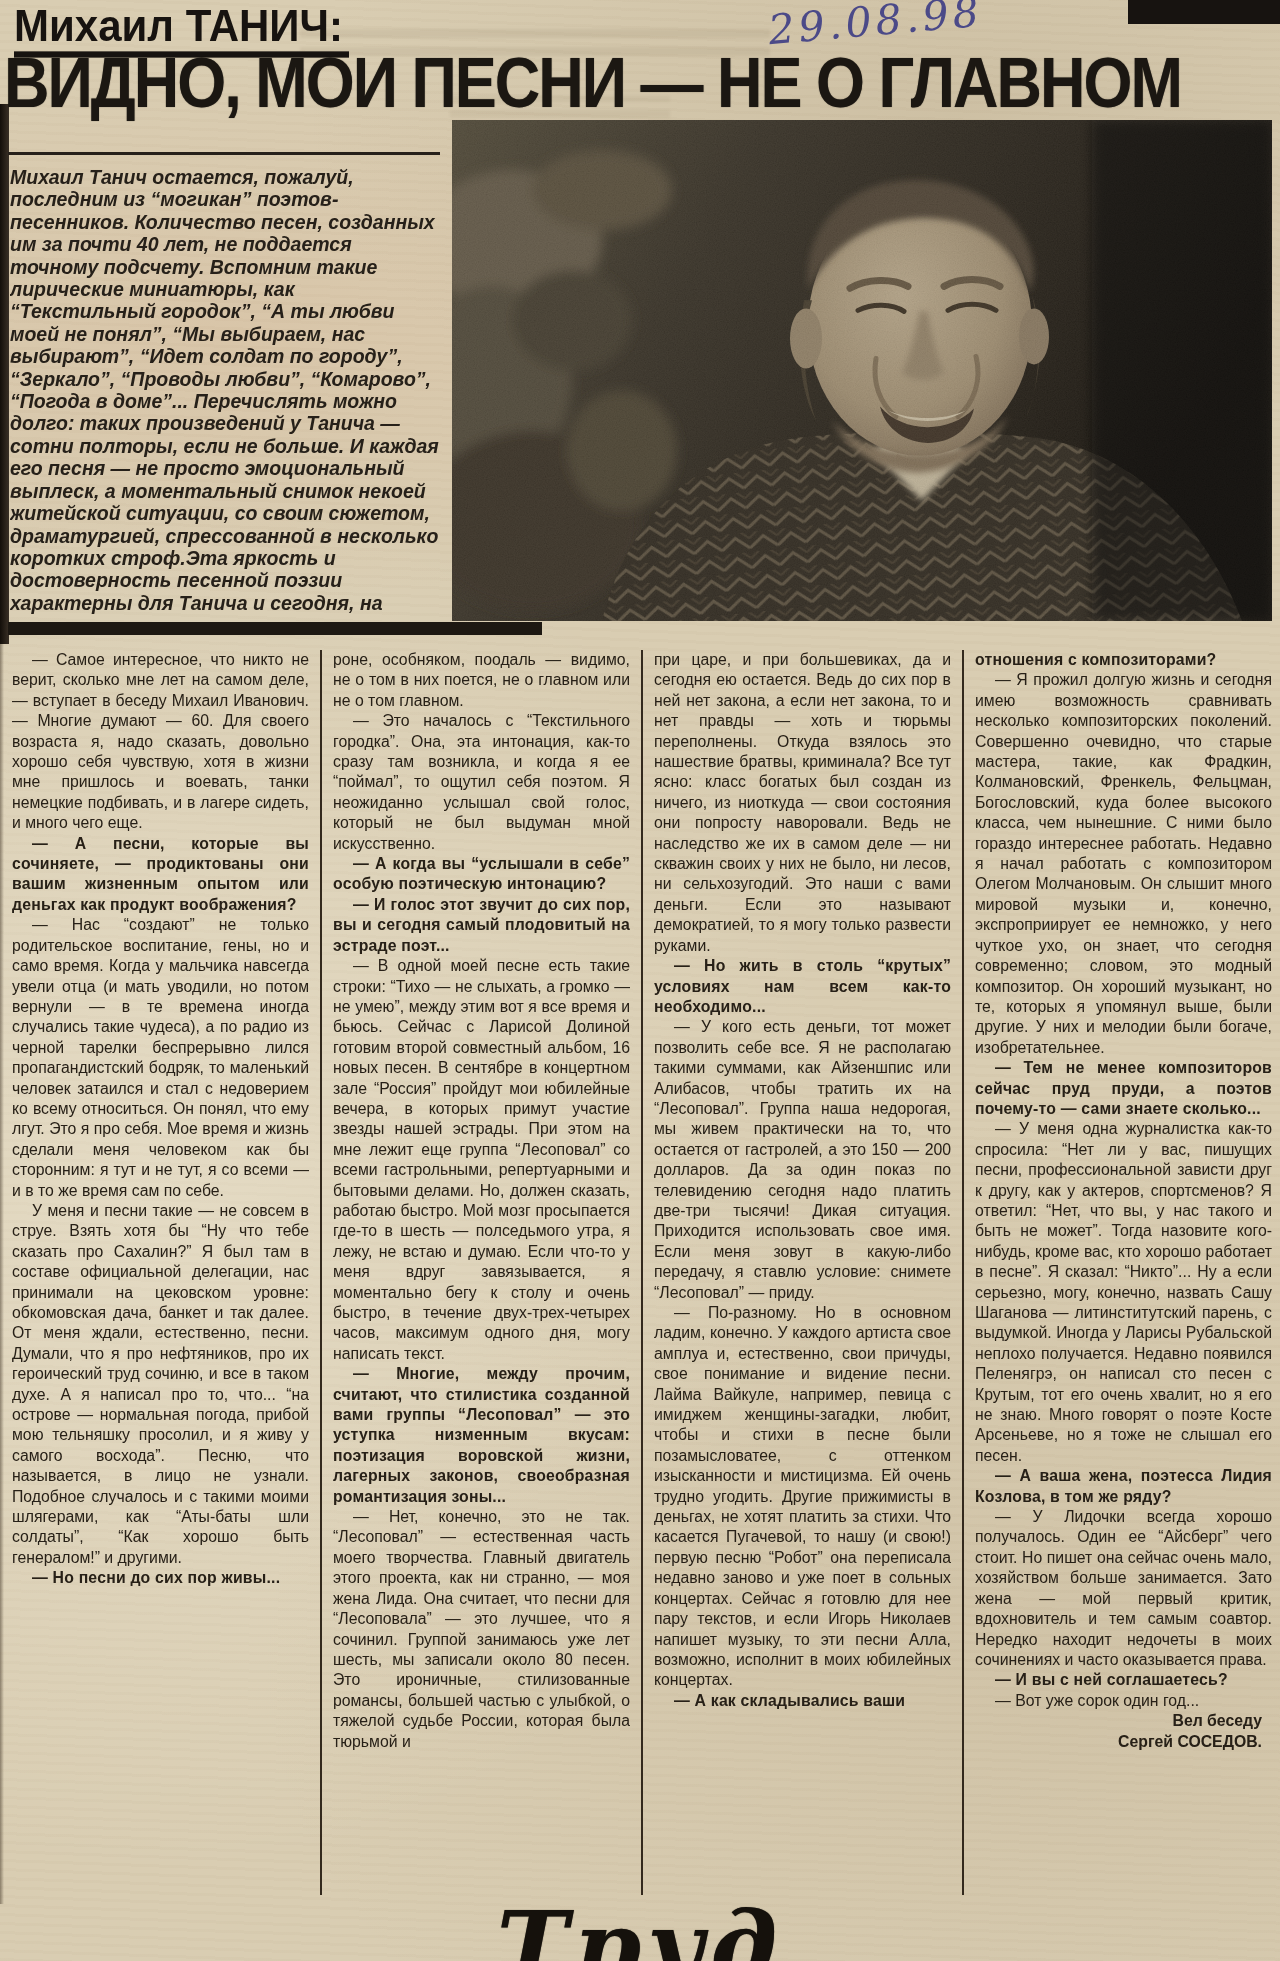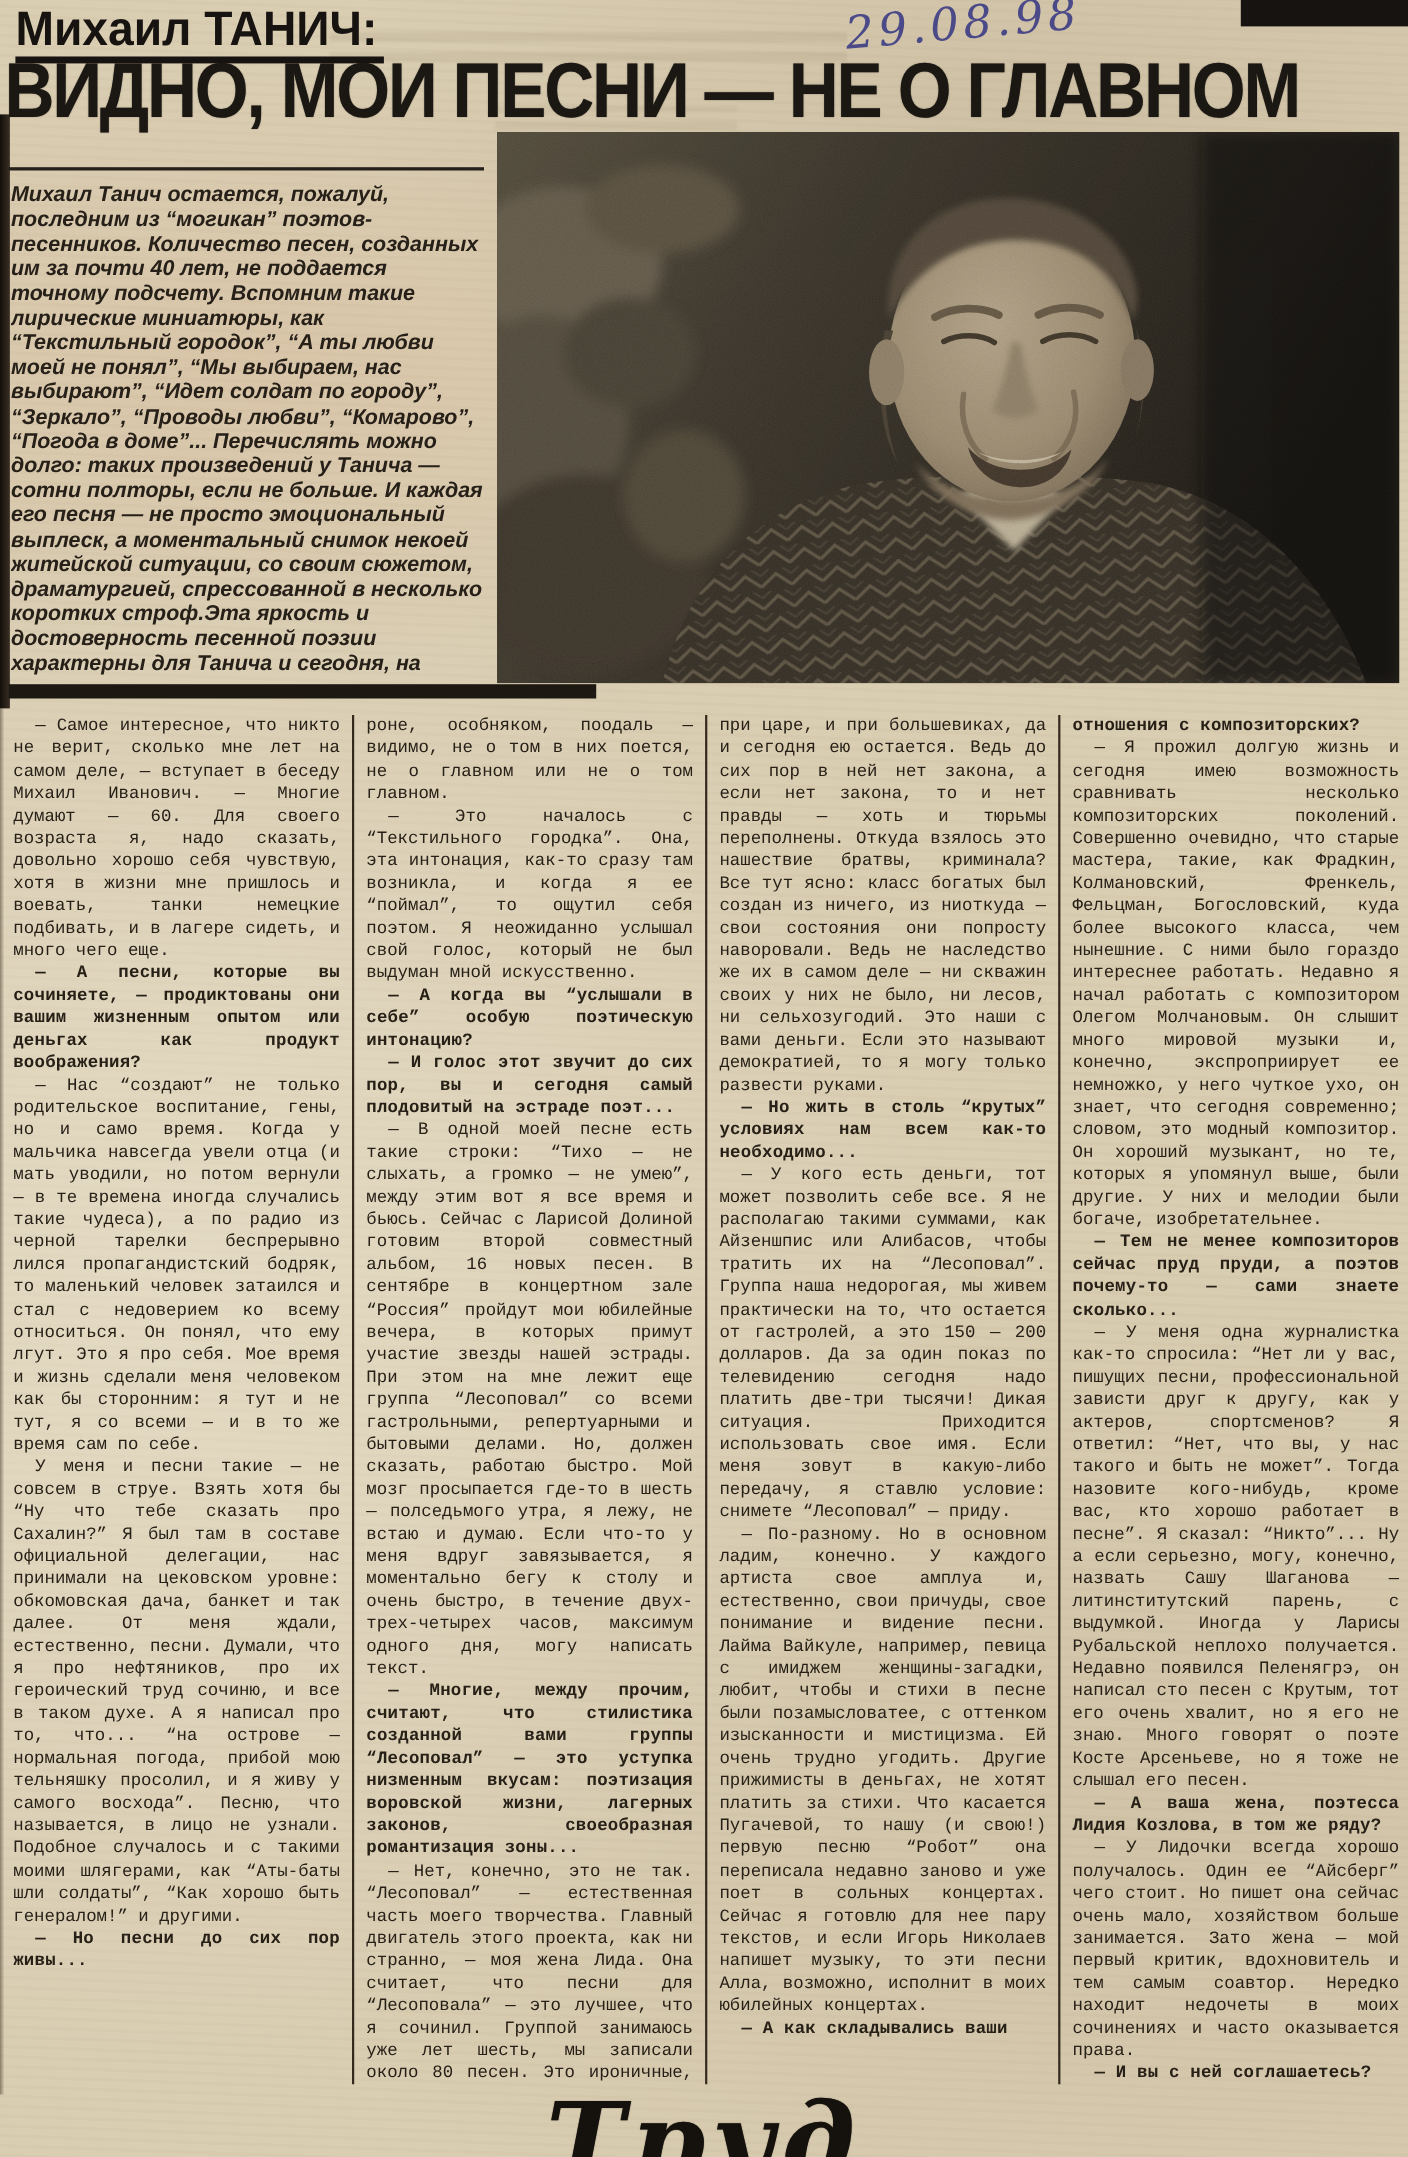--- a/index.html
+++ b/index.html
@@ -49,21 +49,21 @@
   .photo-box{position:absolute;left:452px;top:120px;width:820px;height:501px;background:#2a251f;}
   .photo-box svg{display:block;width:100%;height:100%;}
   .thick-rule{position:absolute;left:8px;top:622px;width:534px;height:13px;background:#1d1812;}
   .columns{
     position:absolute;left:12px;top:650px;width:1260px;height:1245px;
     display:flex;overflow:hidden;
   }
   .col{flex:1 1 0;overflow:hidden;}
   .col + .col{border-left:2px solid #33291d;margin-left:11px;padding-left:11px;}
   .para{margin:0;text-align:justify;text-indent:20px;font-size:15.8px;line-height:20.4px;color:#27201७;}
-  .para{color:#272017;font-family:Liberation Mono, monospace;}
+  .para{color:#272017;}
   .question{font-weight:bold;letter-spacing:.2px;}
   .cont{text-indent:0;}
   .signature{font-weight:bold;text-align:right;text-indent:0;padding-right:10px;}
   .masthead{
     position:absolute;left:50%;bottom:-34px;transform:translateX(-50%);
     font-family:"DejaVu Serif", serif;font-weight:bold;font-style:italic;
     font-size:96px;color:#15110c;letter-spacing:6px;line-height:1;
     text-shadow:0 0 1px rgba(21,17,12,.7);
   }
 </style>
@@ -191,21 +191,21 @@
         <p class="para answer">— Нет, конечно, это не так. “Лесоповал” — естественная часть моего творчества. Главный двигатель этого проекта, как ни странно, — моя жена Лида. Она считает, что песни для “Лесоповала” — это лучшее, что я сочинил. Группой занимаюсь уже лет шесть, мы записали около 80 песен. Это ироничные, стилизованные романсы, большей частью с улыбкой, о тяжелой судьбе России, которая была тюрьмой и</p>
       </div>
     <div class="col">
         <p class="para answer cont">при царе, и при большевиках, да и сегодня ею остается. Ведь до сих пор в ней нет закона, а если нет закона, то и нет правды — хоть и тюрьмы переполнены. Откуда взялось это нашествие братвы, криминала? Все тут ясно: класс богатых был создан из ничего, из ниоткуда — свои состояния они попросту наворовали. Ведь не наследство же их в самом деле — ни скважин своих у них не было, ни лесов, ни сельхозугодий. Это наши с вами деньги. Если это называют демократией, то я могу только развести руками.</p>
         <p class="para question">— Но жить в столь “крутых” условиях нам всем как-то необходимо...</p>
         <p class="para answer">— У кого есть деньги, тот может позволить себе все. Я не располагаю такими суммами, как Айзеншпис или Алибасов, чтобы тратить их на “Лесоповал”. Группа наша недорогая, мы живем практически на то, что остается от гастролей, а это 150 — 200 долларов. Да за один показ по телевидению сегодня надо платить две-три тысячи! Дикая ситуация. Приходится использовать свое имя. Если меня зовут в какую-либо передачу, я ставлю условие: снимете “Лесоповал” — приду.</p>
         <p class="para answer">— По-разному. Но в основном ладим, конечно. У каждого артиста свое амплуа и, естественно, свои причуды, свое понимание и видение песни. Лайма Вайкуле, например, певица с имиджем женщины-загадки, любит, чтобы и стихи в песне были позамысловатее, с оттенком изысканности и мистицизма. Ей очень трудно угодить. Другие прижимисты в деньгах, не хотят платить за стихи. Что касается Пугачевой, то нашу (и свою!) первую песню “Робот” она переписала недавно заново и уже поет в сольных концертах. Сейчас я готовлю для нее пару текстов, и если Игорь Николаев напишет музыку, то эти песни Алла, возможно, исполнит в моих юбилейных концертах.</p>
         <p class="para question">— А как складывались ваши</p>
       </div>
     <div class="col">
-        <p class="para question cont">отношения с композиторских?</p>
+        <p class="para question cont">отношения с композиторами?</p>
         <p class="para answer">— Я прожил долгую жизнь и сегодня имею возможность сравнивать несколько композиторских поколений. Совершенно очевидно, что старые мастера, такие, как Фрадкин, Колмановский, Френкель, Фельцман, Богословский, куда более высокого класса, чем нынешние. С ними было гораздо интереснее работать. Недавно я начал работать с композитором Олегом Молчановым. Он слышит много мировой музыки и, конечно, экспроприирует ее немножко, у него чуткое ухо, он знает, что сегодня современно; словом, это модный композитор. Он хороший музыкант, но те, которых я упомянул выше, были другие. У них и мелодии были богаче, изобретательнее.</p>
         <p class="para question">— Тем не менее композиторов сейчас пруд пруди, а поэтов почему-то — сами знаете сколько...</p>
         <p class="para answer">— У меня одна журналистка как-то спросила: “Нет ли у вас, пишущих песни, профессиональной зависти друг к другу, как у актеров, спортсменов? Я ответил: “Нет, что вы, у нас такого и быть не может”. Тогда назовите кого-нибудь, кроме вас, кто хорошо работает в песне”. Я сказал: “Никто”... Ну а если серьезно, могу, конечно, назвать Сашу Шаганова — литинститутский парень, с выдумкой. Иногда у Ларисы Рубальской неплохо получается. Недавно появился Пеленягрэ, он написал сто песен с Крутым, тот его очень хвалит, но я его не знаю. Много говорят о поэте Косте Арсеньеве, но я тоже не слышал его песен.</p>
         <p class="para question">— А ваша жена, поэтесса Лидия Козлова, в том же ряду?</p>
         <p class="para answer">— У Лидочки всегда хорошо получалось. Один ее “Айсберг” чего стоит. Но пишет она сейчас очень мало, хозяйством больше занимается. Зато жена — мой первый критик, вдохновитель и тем самым соавтор. Нередко находит недочеты в моих сочинениях и часто оказывается права.</p>
         <p class="para question">— И вы с ней соглашаетесь?</p>
         <p class="para answer">— Вот уже сорок один год...</p>
         <p class="para signature">Вел беседу</p>
         <p class="para signature">Сергей СОСЕДОВ.</p>
       </div>

